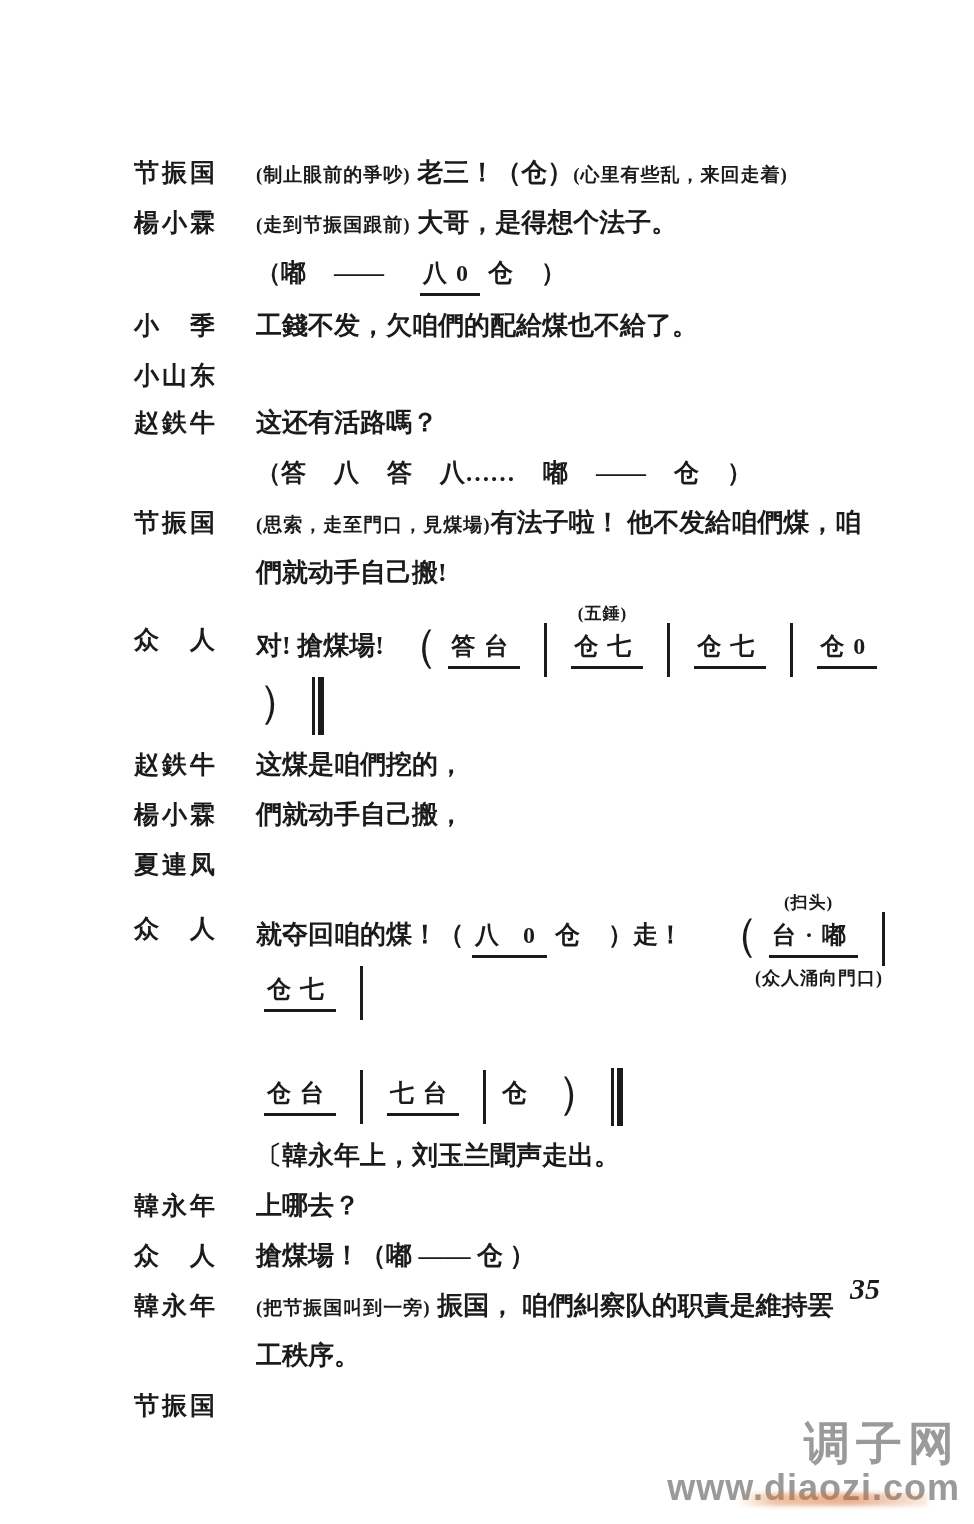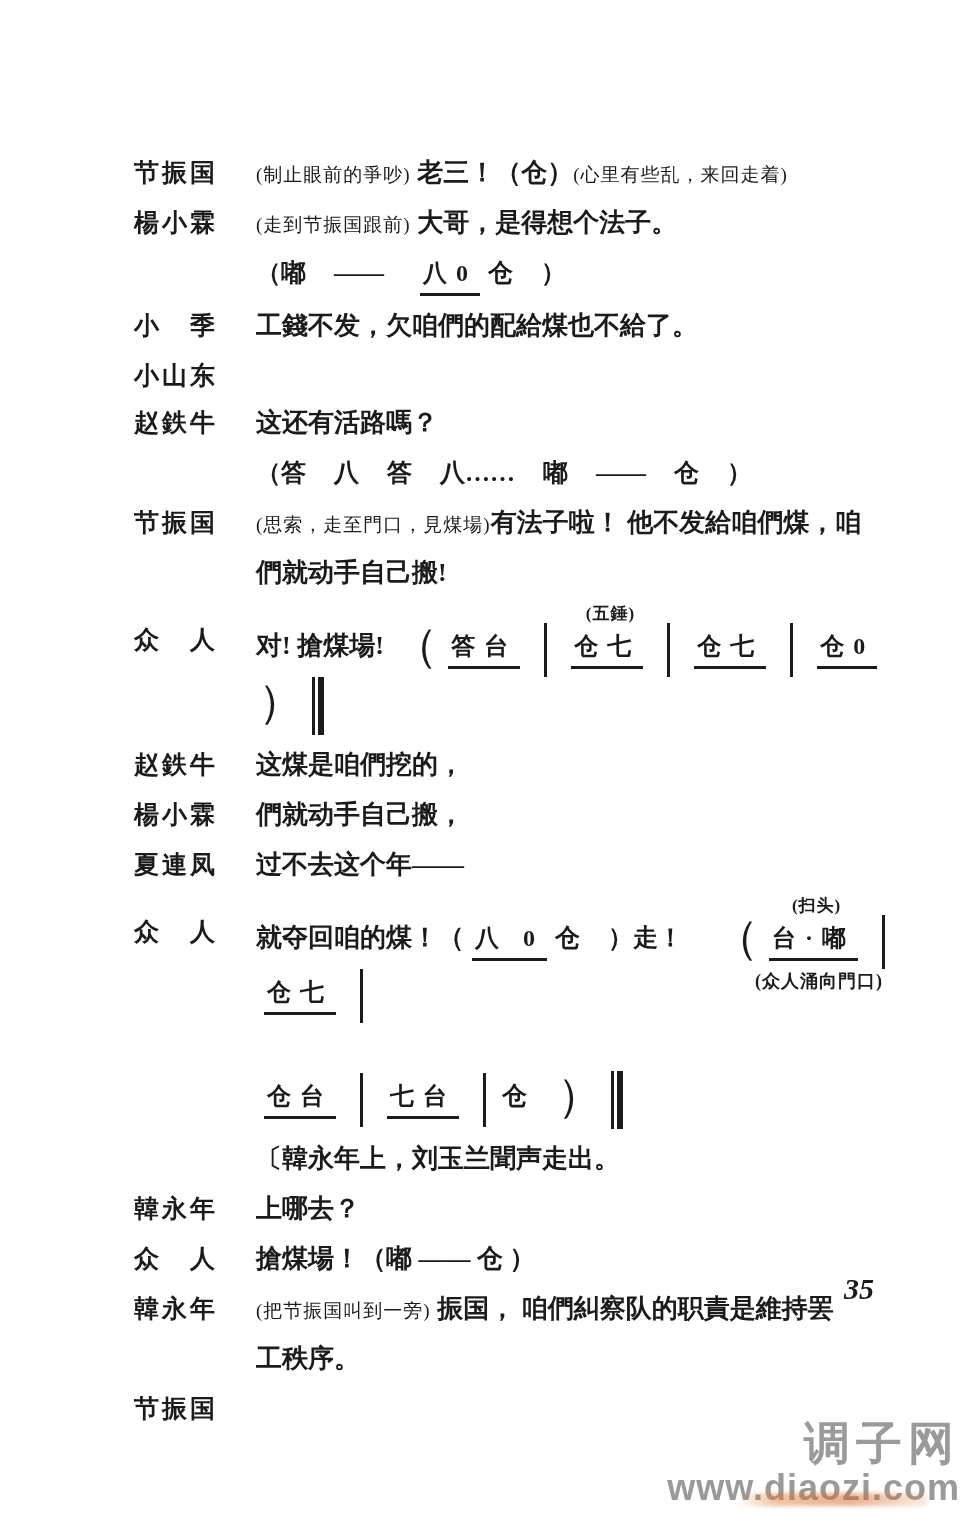--- a/index.html
+++ b/index.html
@@ -32,21 +32,21 @@
     line-height:34px;
     white-space:nowrap;
   }
   .dialogue{
     flex:1;
     line-height:34px;
     white-space:normal;
   }
   .seg{display:inline;}
   .t{font-size:26px;font-weight:bold;text-align:right;}
-  .p{font-size:19px;font-weight:400;letter-spacing:1px;text-align:right;}
+  .p{font-size:19px;font-weight:700;letter-spacing:1px;text-align:right;}
   .n{font-size:25px;font-weight:bold;margin-right:28px;display:inline-block;}
   .nu{
     font-size:24px;font-weight:bold;
     display:inline-block;
     border-bottom:3px solid #1b1b1b;
     padding:0 3px 3px 3px;
     letter-spacing:9px;
     margin:0 8px;
     position:relative;
     white-space:nowrap;
@@ -72,36 +72,35 @@
     display:inline-block;
     margin:0 2px;
     transform:translateY(-4px);
   }
   .above{
     position:absolute; top:-32px; left:50%;
     transform:translateX(-60%);
     font-size:17px;font-weight:600;
     letter-spacing:1px;
     white-space:nowrap;
-    margin-left:8px;
   }
   .below{
     position:absolute; bottom:-40px; left:-14px;
     font-size:18px;font-weight:600;
     letter-spacing:1px;
     white-space:nowrap;
   }
   .row.has-above{margin-top:30px;}
   .row.has-below{margin-bottom:48px;}
   .row:nth-child(16){}
   .row:nth-child(15){margin-top:6px;}
   
   .page-number{
     position:absolute;
-    top:1272px; right:100px;
+    top:1272px; right:94px;
     font-size:30px;
     font-style:italic;
     font-weight:bold;
     font-family:"Liberation Serif","DejaVu Serif",serif;
     margin-left:20px;
   }
   
   .watermark{
     position:absolute;
     right:14px; bottom:16px;
@@ -168,21 +167,20 @@
       <div class="row">
         <span class="speaker">赵鉄牛</span>
         <div class="dialogue"><span class="seg t">这煤是咱們挖的，</span></div>
       </div>
       <div class="row">
         <span class="speaker">楊小霖</span>
         <div class="dialogue"><span class="seg t">們就动手自己搬，</span></div>
       </div>
       <div class="row">
         <span class="speaker">夏連凤</span>
-        <div class="dialogue"><span class="seg t">过不去这个年——</span></div>
       </div>
       <div class="row has-above has-below">
         <span class="speaker">众　人</span>
         <div class="dialogue"><span class="seg t">就夺回咱的煤！（</span><span class="seg nu">八 0</span><span class="seg n">仓</span><span class="seg n">）走！</span><span class="seg bigp">（</span><span class="seg nu">台·嘟<span class="above">(扫头)</span><span class="below">(众人涌向門口)</span></span><span class="bar"></span><span class="seg nu">仓七</span><span class="bar"></span></div>
       </div>
       <div class="row">
         <span class="speaker"></span>
         <div class="dialogue"><span class="seg nu">仓台</span><span class="bar"></span><span class="seg nu">七台</span><span class="bar"></span><span class="seg n">仓</span><span class="seg bigp">）</span><span class="dbar"></span></div>
       </div>
       <div class="row">

